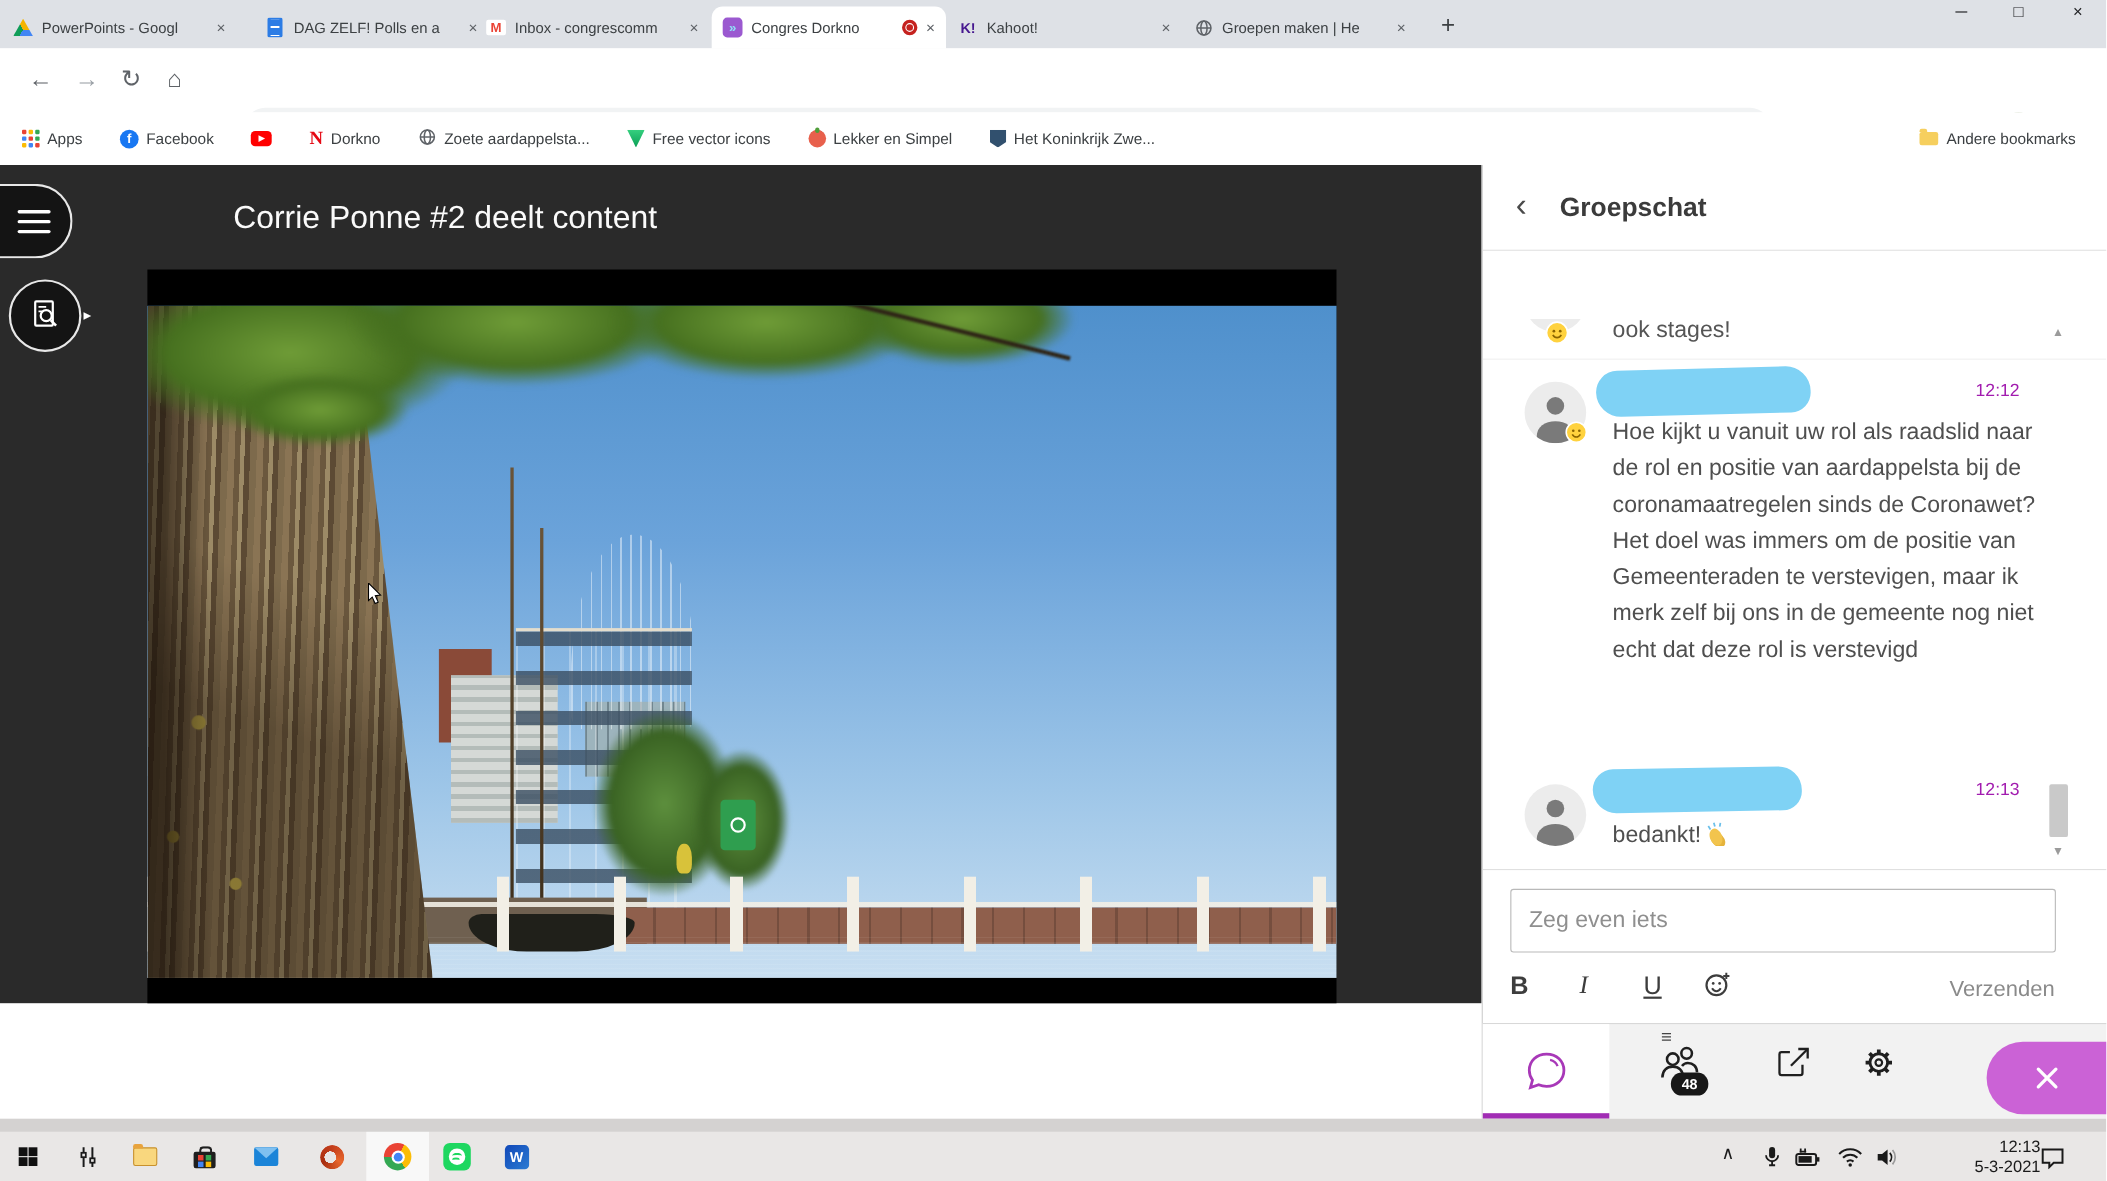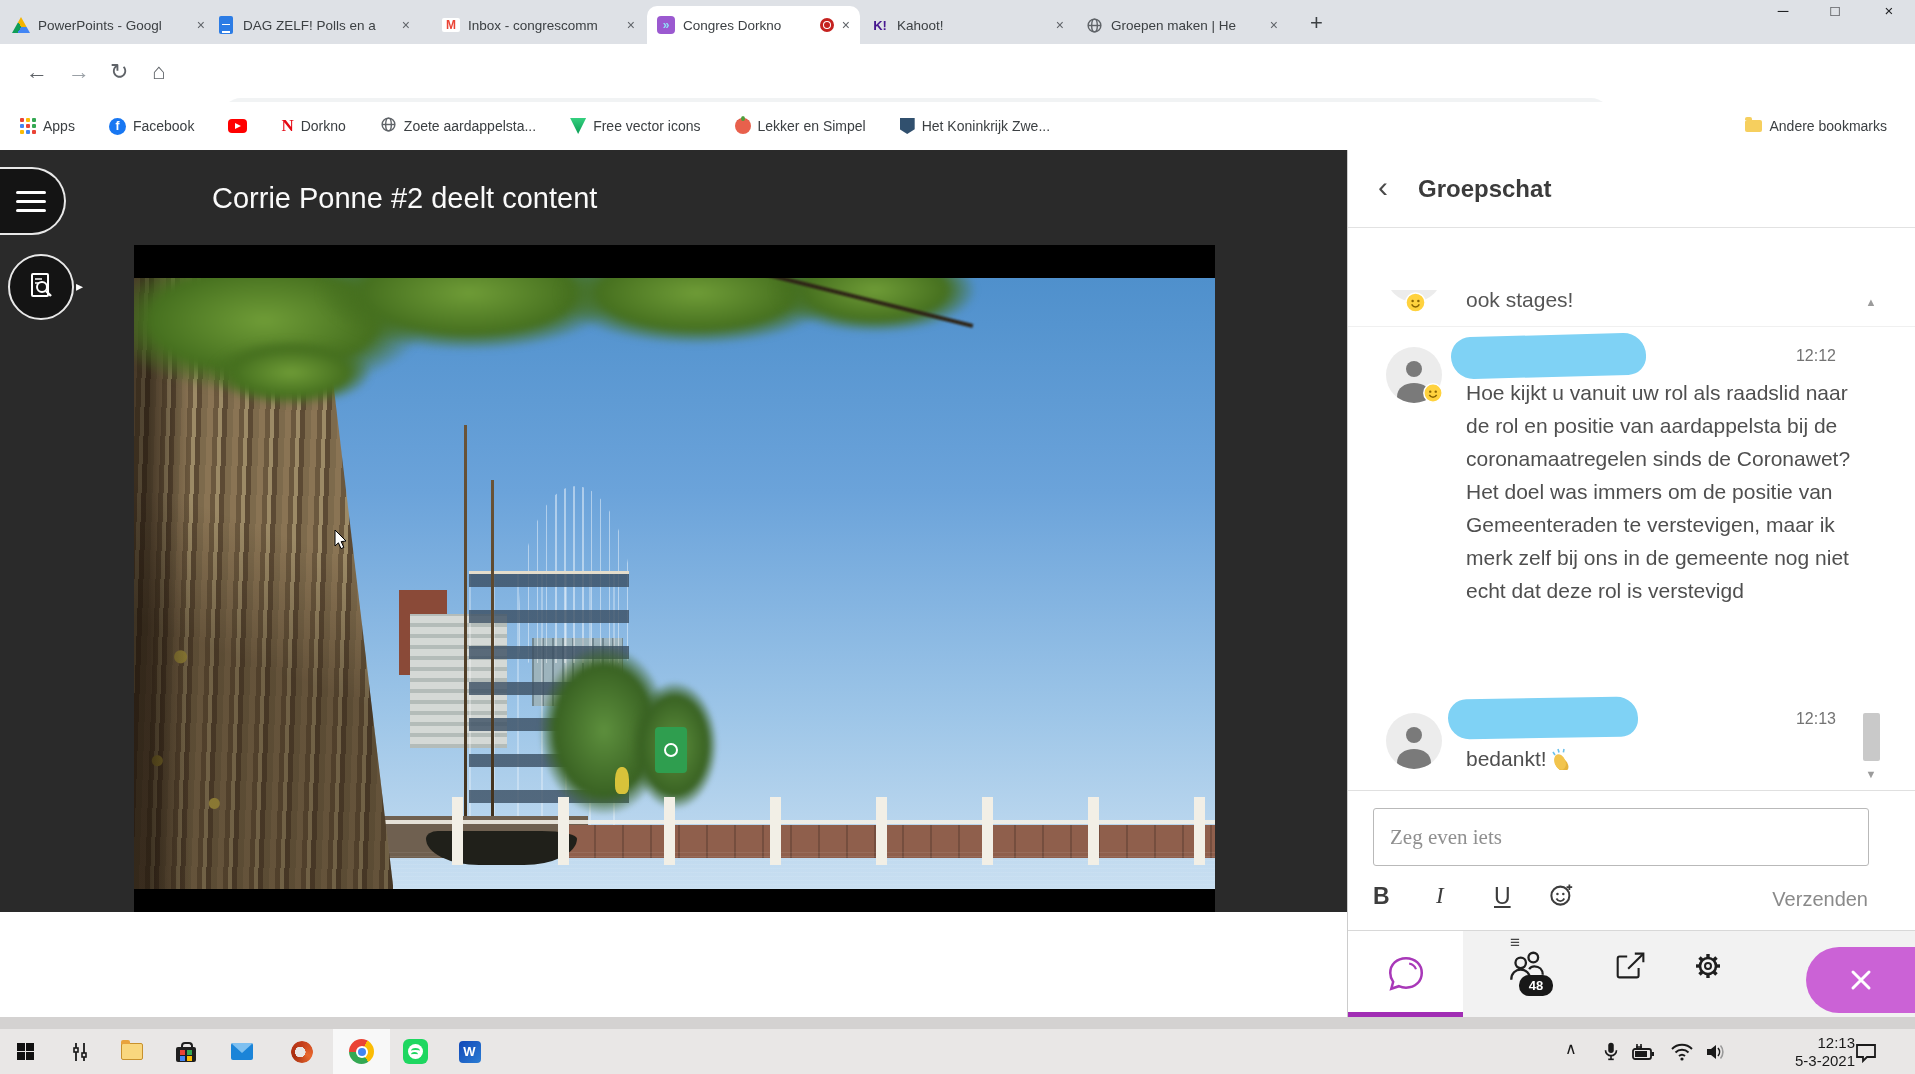--- a/index.html
+++ b/index.html
@@ -113,27 +113,27 @@
   
   .chat{left:1347px;top:150px;width:568px;height:867px;background:#fff;border-left:1px solid #ccc;box-sizing:border-box;}
   .chat-h{left:0;top:0;width:568px;height:78px;border-bottom:1px solid #e2e2e2;box-sizing:border-box;}
   .chat-back{left:30px;top:22px;font-size:30px;color:#4a4a4a;line-height:30px;}
   .chat-title{left:70px;top:25px;font-size:24px;font-weight:700;color:#3b3b3b;}
   .chat-sub{left:0;top:78px;width:568px;height:62px;border-bottom:1px solid #e2e2e2;box-sizing:border-box;}
   .chan-name{left:36px;top:18px;font-size:21px;font-weight:700;color:#3b3b3b;}
   .listic{left:468px;top:17px;}
   .messages{left:0;top:140px;width:568px;height:500px;overflow:hidden;}
   .cav{width:56px;height:56px;border-radius:50%;background:#ececec;overflow:hidden;}
-  .msg-time{position:absolute;right:80px;font-size:16px;color:#737373;}
+  .msg-time{position:absolute;right:80px;font-size:16px;color:#a21caf;}
   .msg-text{position:absolute;left:118px;width:392px;font-size:21px;line-height:33px;color:#4f4f4f;}
   .sb{position:absolute;right:36px;width:18px;text-align:center;color:#9b9b9b;font-size:11px;}
   .sb-thumb{position:absolute;right:36px;width:17px;height:48px;background:#c9c9c9;border-radius:2px;}
   .faintline{left:0;top:36px;width:568px;height:1px;background:#f0f0f0;}
   .cinput{left:0;top:640px;width:568px;height:140px;border-top:1px solid #e0e0e0;box-sizing:border-box;}
-  .msgbox{left:25px;top:17px;width:496px;height:58px;border:1px solid #b9b9b9;border-radius:3px;box-sizing:border-box;font-size:21px;color:#3d3d3d;padding:0 16px;outline:none;font-family:Liberation Serif, serif;background:#fff;}
+  .msgbox{left:25px;top:17px;width:496px;height:58px;border:1px solid #b9b9b9;border-radius:3px;box-sizing:border-box;font-size:21px;color:#3d3d3d;padding:0 16px;outline:none;font-family:Liberation Sans, sans-serif;background:#fff;}
   .msgbox::placeholder{color:#8f8f8f;}
   .fmt{position:absolute;top:92px;font-size:23px;color:#3d3d3d;}
   .send{position:absolute;right:48px;top:97px;font-size:20px;color:#8a8a8a;}
   .cbot{left:0;top:780px;width:568px;height:87px;background:#f2f2f2;border-top:1px solid #d8d8d8;box-sizing:border-box;}
   .ctab-chat{left:0;top:0;width:115px;height:86px;background:#fff;display:flex;align-items:center;justify-content:center;}
   .ctab-underline{left:0;top:81px;width:115px;height:5px;background:#a12db4;}
   .pbadge{left:171px;top:44px;width:34px;height:21px;background:#181818;color:#fff;font-size:13px;font-weight:700;border-radius:10px;display:flex;align-items:center;justify-content:center;}
   .moremark{left:162px;top:2px;font-size:17px;color:#444;}
   .xbtn{left:458px;top:16px;width:110px;height:66px;background:#cb62d6;border-radius:33px 0 0 33px;display:flex;align-items:center;justify-content:center;}
   
@@ -168,21 +168,21 @@
 <div class="screen">
 
   <div class="abs tabstrip">
     <div class="abs tab" style="left:2px">
       <span class="fav">
           <i class="fav-drive"></i>
         </span>
       <span class="ttl">PowerPoints - Googl</span>
       <span class="x">×</span>
     </div>
-    <div class="abs tab" style="left:207px">
+    <div class="abs tab" style="left:231px">
       <span class="fav">
           <i class="fav-docs"></i>
         </span>
       <span class="ttl">DAG ZELF! Polls en a</span>
       <span class="x">×</span>
     </div>
     <div class="abs tab" style="left:432px">
       <span class="fav fav-gmail">M</span>
       <span class="ttl">Inbox - congrescomm</span>
       <span class="x">×</span>

